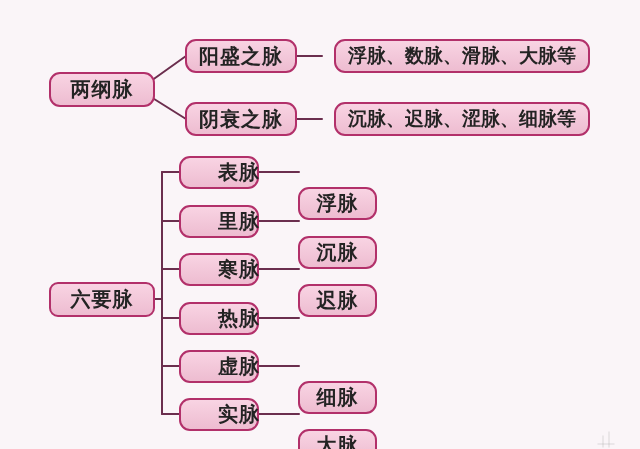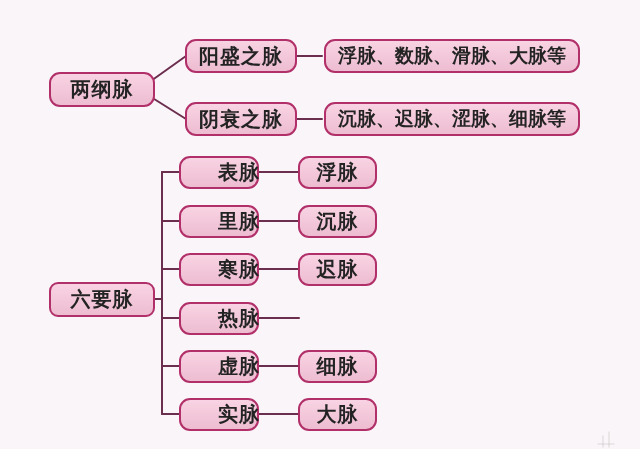--- a/index.html
+++ b/index.html
@@ -45,23 +45,23 @@
     border-radius: 11px;
     background: linear-gradient(180deg, rgba(255,255,255,0.28), rgba(0,0,0,0.035)), var(--node-fill, #f6c3d8);
     color: var(--text, #232323);
     font-weight: bold;
     font-size: 20px;
     letter-spacing: 1px;
     white-space: nowrap;
   }
   .node.root      { left: 49px;  width: 106px;  height: 35px; }
   .node.branch    { left: 185px; width: 112px; height: 34px; }
-  .node.detail    { left: 324px; width: 256px; height: 34px; font-size: 19px; letter-spacing: 0; font-family: Liberation Serif, serif; }
+  .node.detail    { left: 334px; width: 256px; height: 34px; font-size: 19px; letter-spacing: 0; font-family: Liberation Serif, serif; }
   .node.category  { left: 179px; width: 80px;  height: 33px; padding-left: 40px; }
-  .node.pulse     { left: 298px; width: 79px;  height: 33px; }
+  .node.pulse     { left: 298px; width: 79px;  height: 33px; margin-top: 31px; }
 </style>
 </head>
 <body>
 
 <div class="canvas">
 
   <svg class="links" viewBox="0 0 640 449" xmlns="http://www.w3.org/2000/svg">
 
     <line x1="139" y1="89.5" x2="186" y2="56"></line>
     <line x1="139" y1="89.5" x2="186" y2="119"></line>

